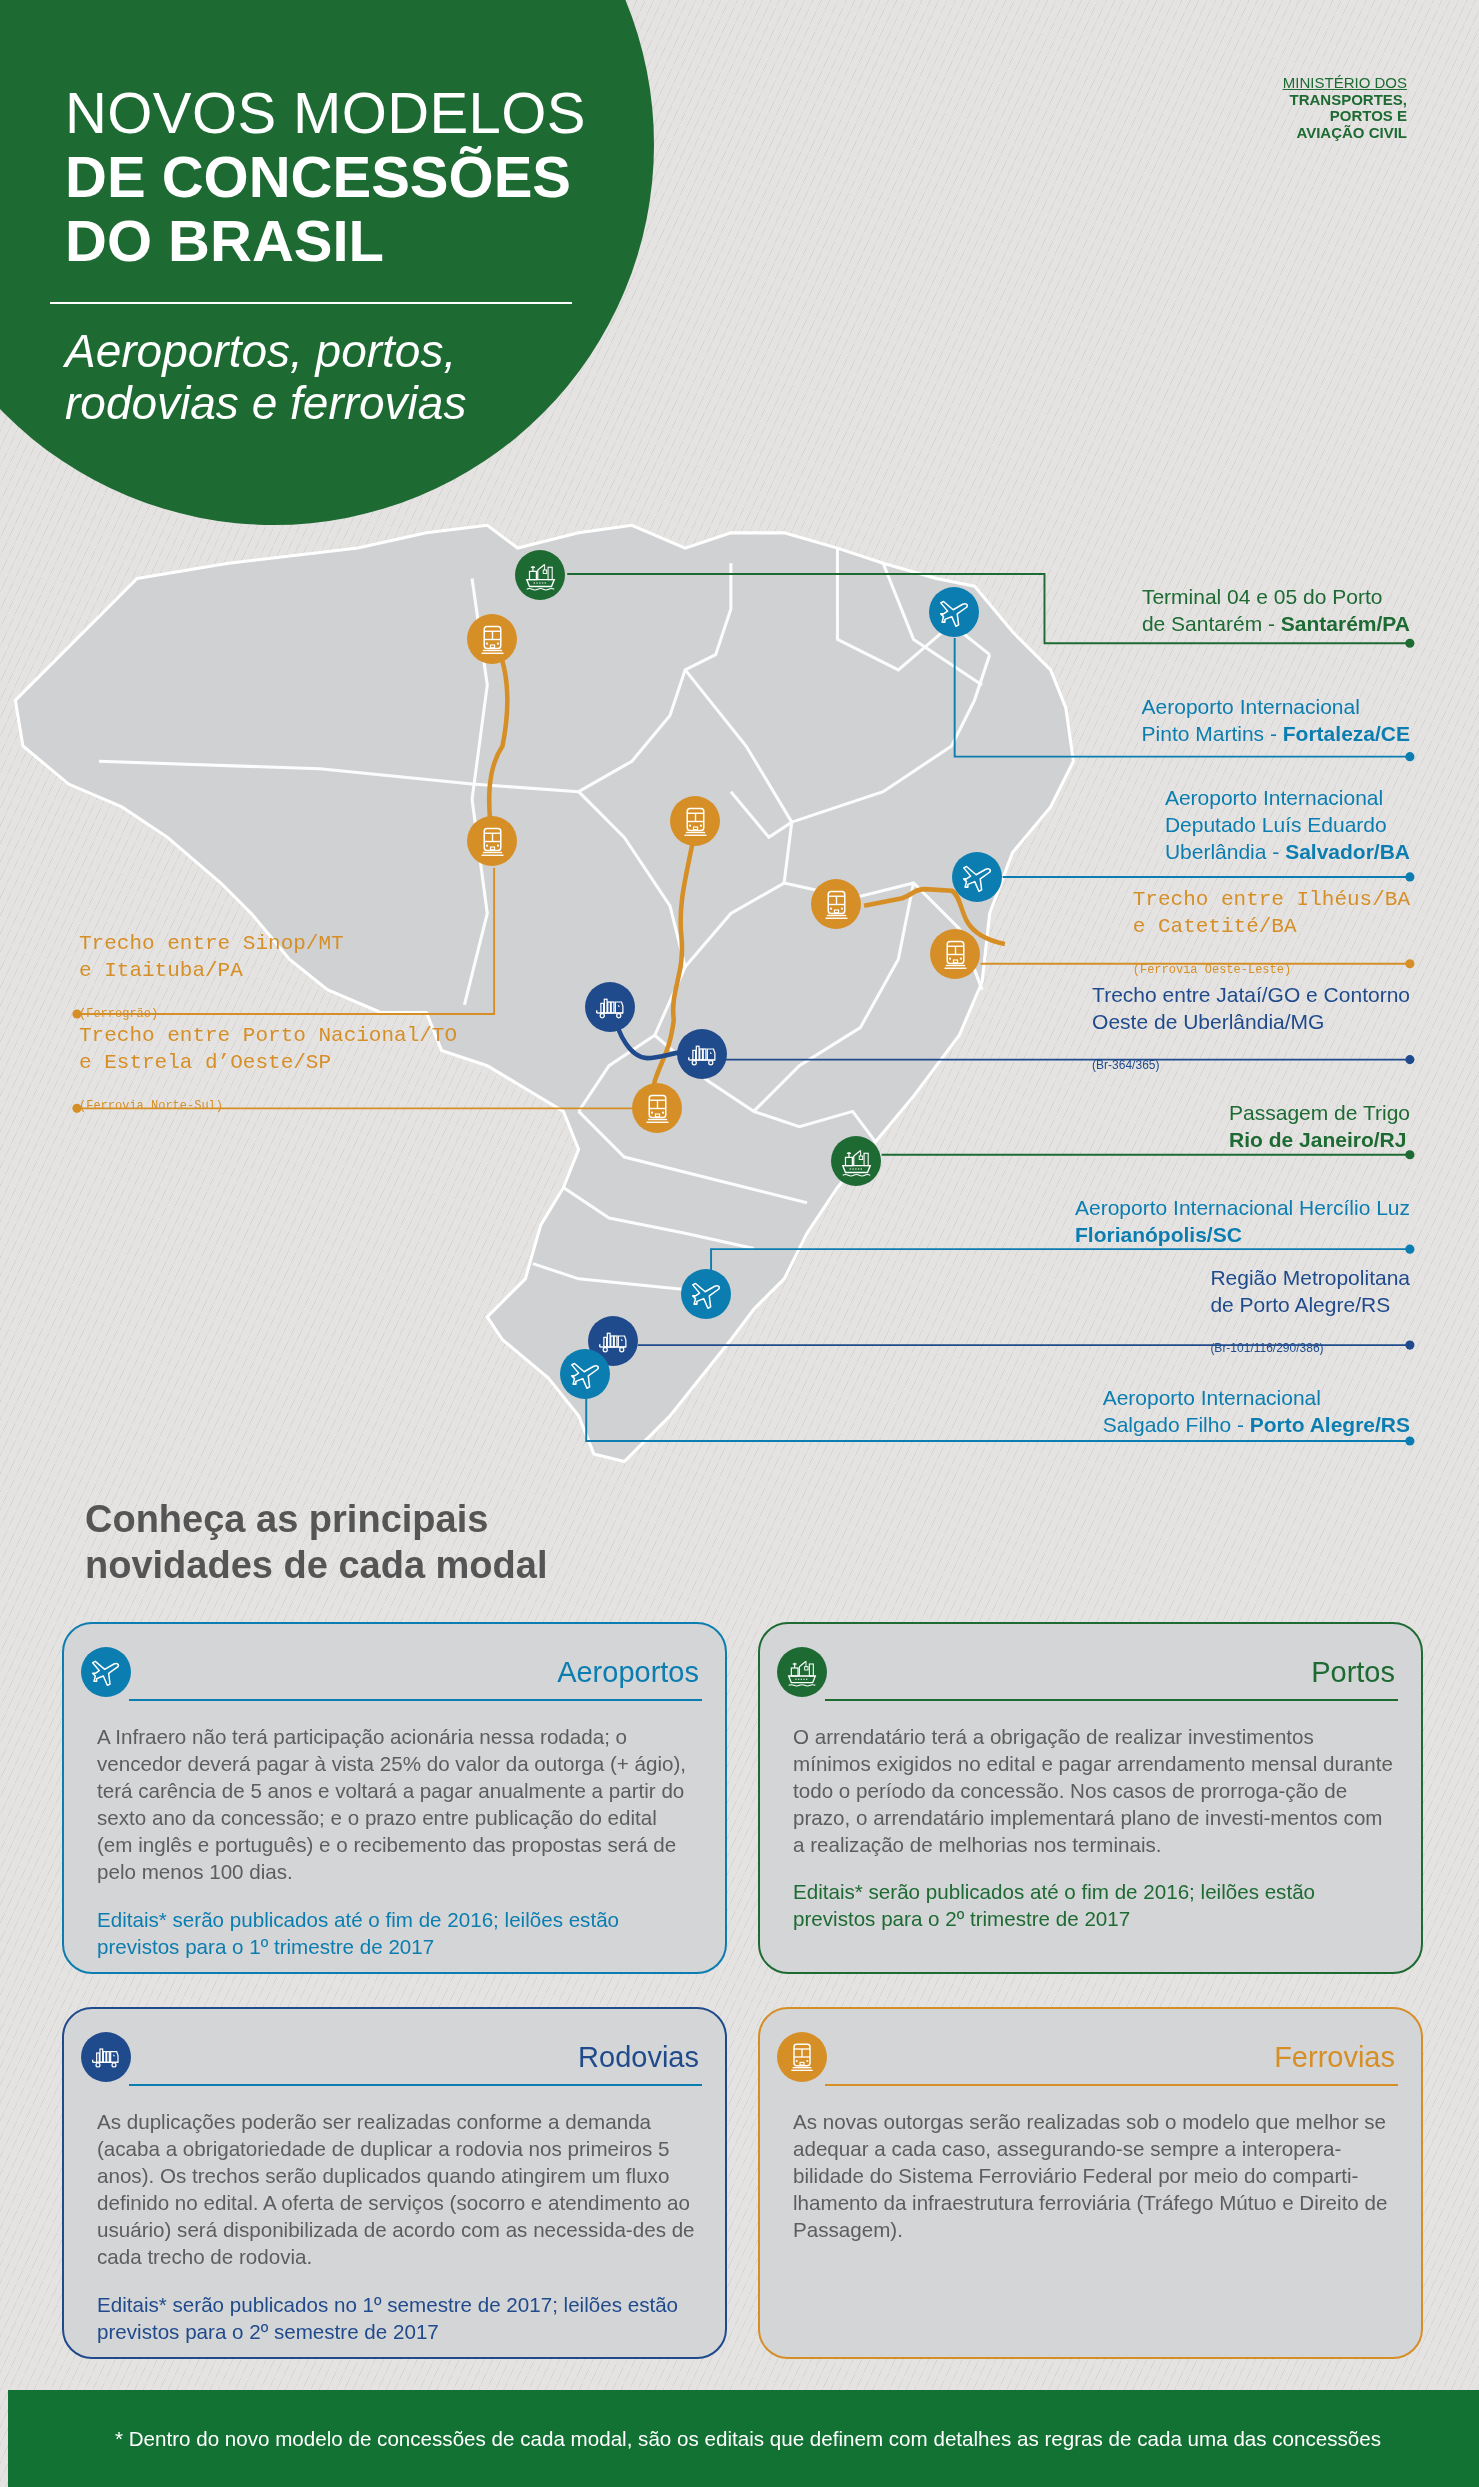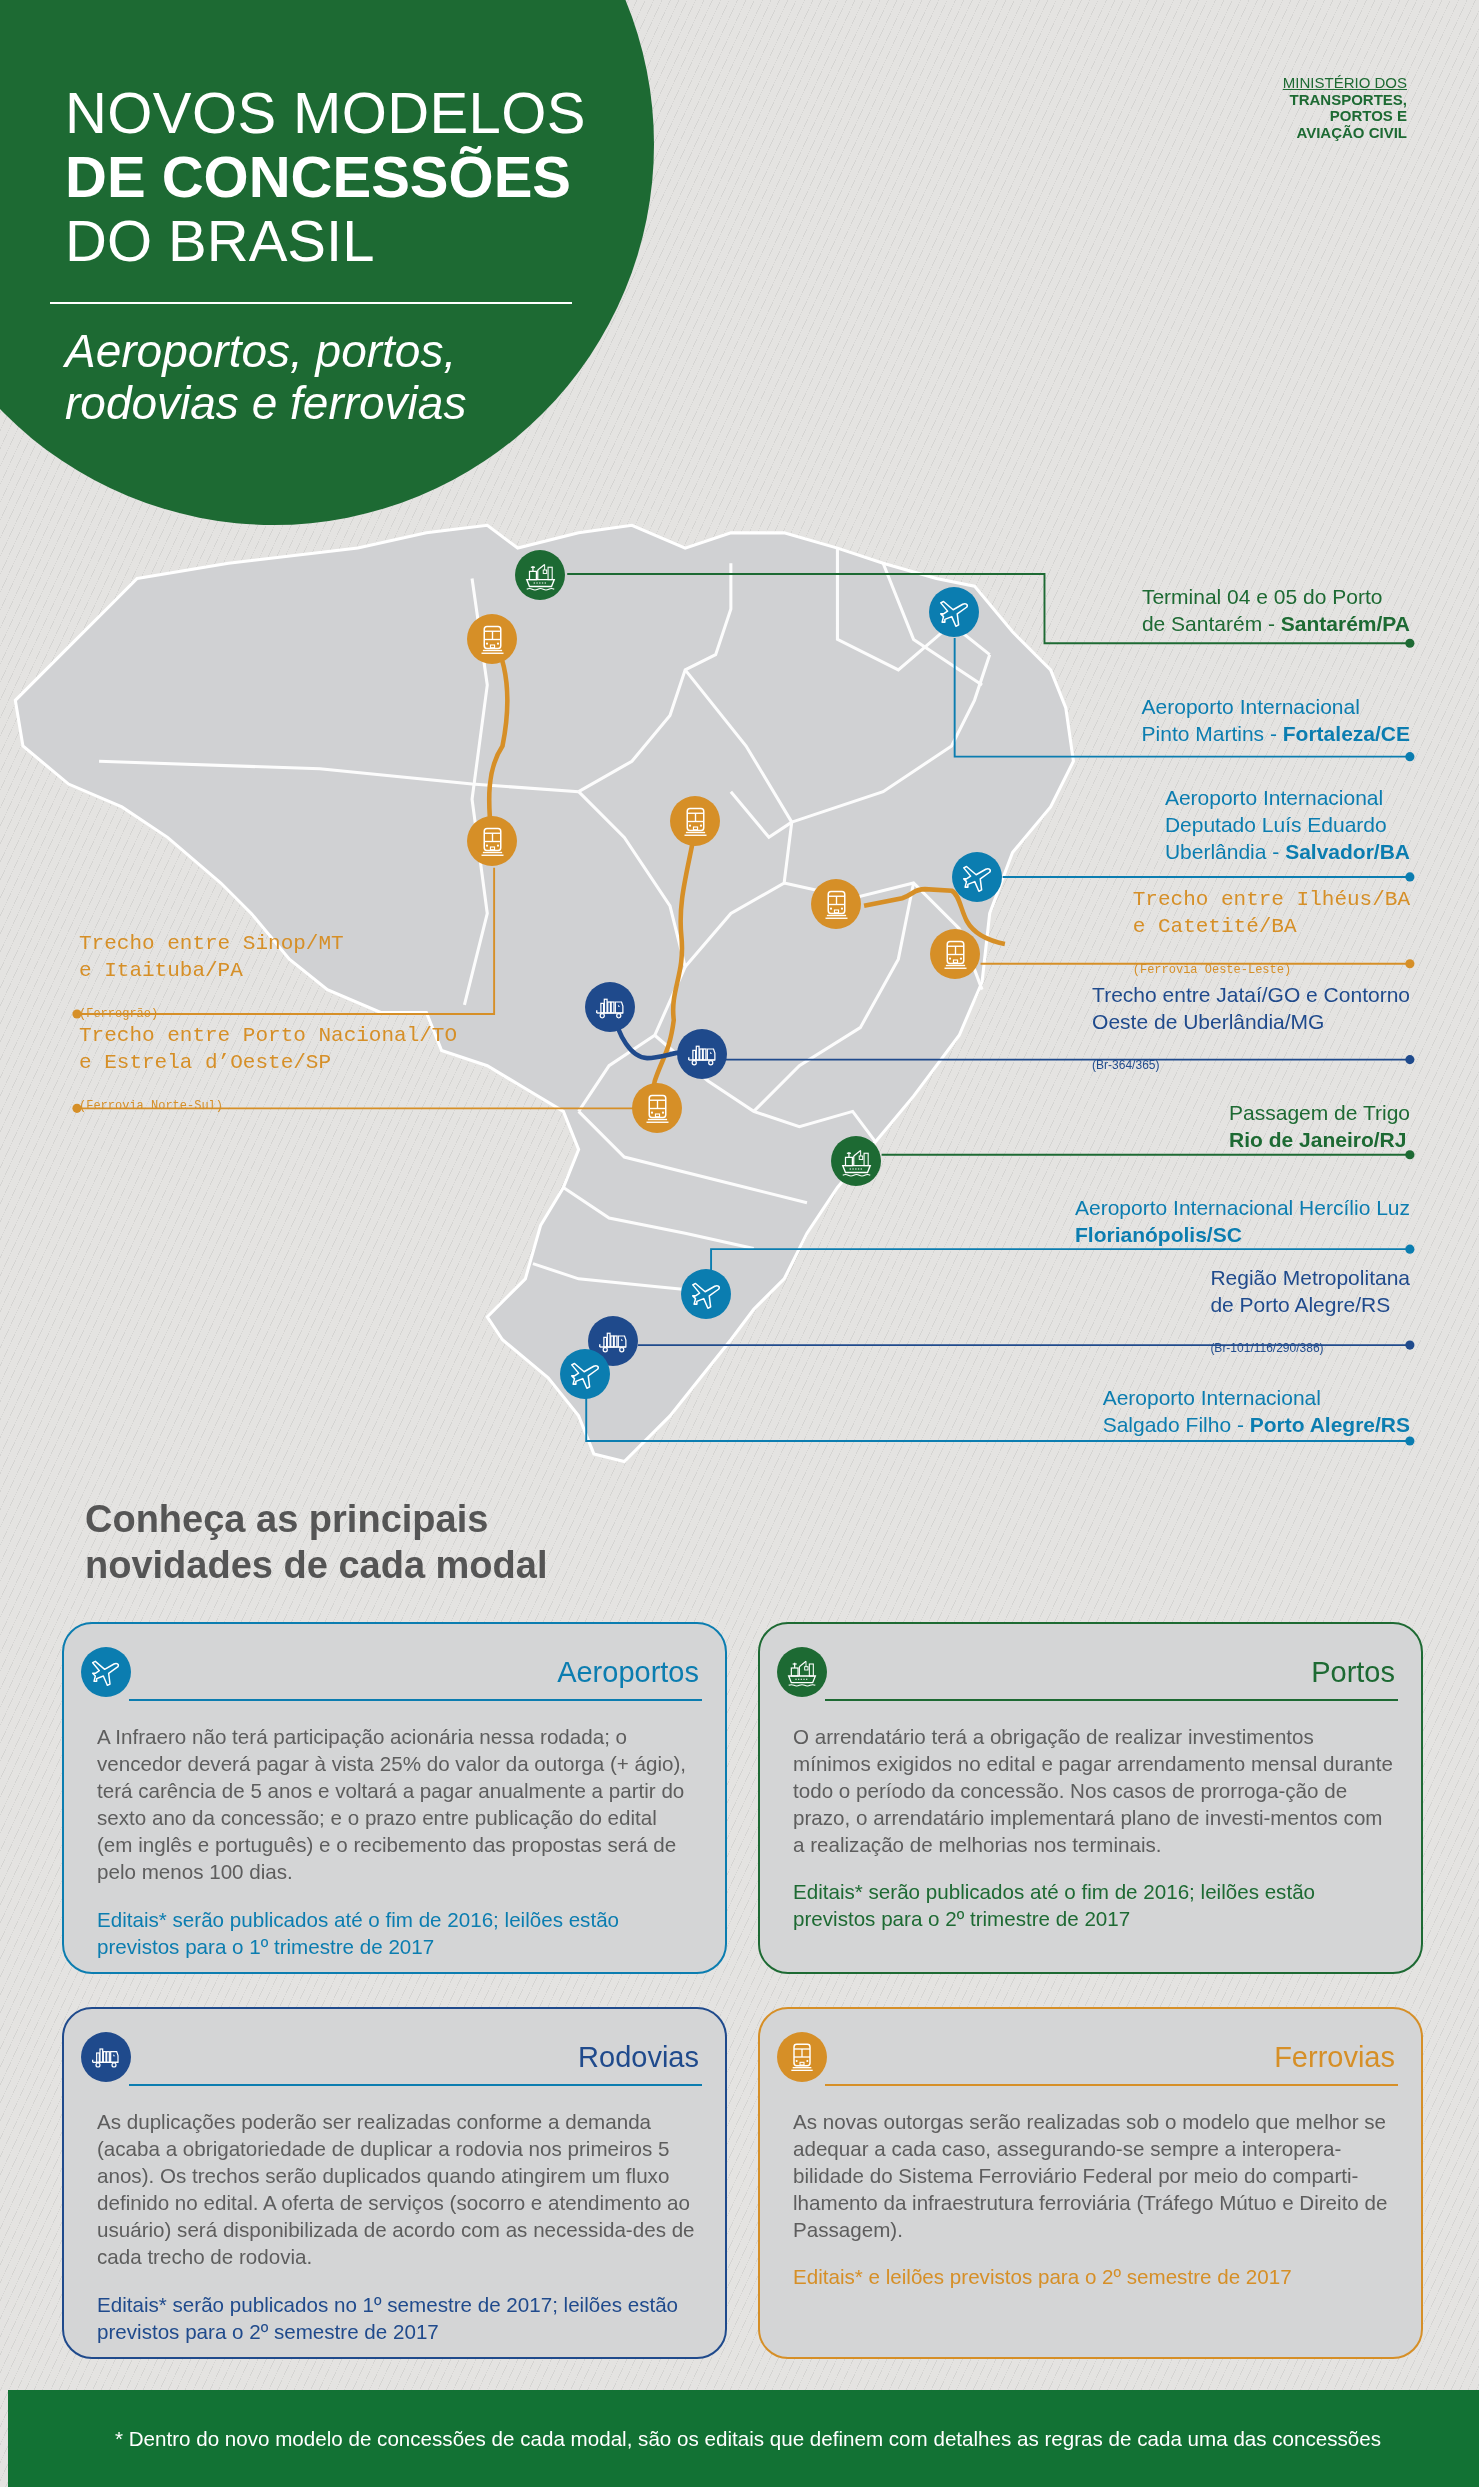--- a/index.html
+++ b/index.html
@@ -14,21 +14,21 @@
   .abs { position: absolute; }
 
   
   #title-circle {
     position: absolute; left: -107px; top: -236px; width: 761px; height: 761px;
     border-radius: 50%; background: #1d6a33; z-index: 5;
   }
   .title-line { position: absolute; left: 65px; color: #fff; z-index: 6; white-space: nowrap; }
   #t1 { top: 79px; font-size: 58px; font-weight: 400; letter-spacing: 0.4px; }
   #t2 { top: 143px; font-size: 58px; font-weight: 700; }
-  #t3 { top: 207px; font-size: 58px; font-weight: 400; }
+  #t3 { top: 207px; font-size: 58px; font-weight: 700; }
   #title-rule { position: absolute; left: 50px; top: 302px; width: 522px; height: 2.3px; background: #fff; z-index: 6; }
   #sub1, #sub2 { position: absolute; left: 65px; color: #fff; font-style: italic; font-size: 46px; font-weight: 300; z-index: 6; white-space: nowrap; }
   #sub1 { top: 324px; }
   #sub2 { top: 376px; }
 
   
   #ministry { position: absolute; right: 73px; top: 75px; text-align: right; color: #1d6a33; font-size: 15px; line-height: 16.7px; }
   #ministry .light { font-weight: 400; text-decoration: underline; }
   #ministry .bold { font-weight: 700; }
 
@@ -373,19 +373,18 @@
 
 <div class="card" id="card-ferro">
   <div class="card-icon" style="background:#d68f27">
       <svg viewBox="0 0 42 42" width="32" height="32">
         <use href="#ico-train"></use>
       </svg>
     </div>
   <div class="card-rule" style="background:#d68f27"></div>
   <div class="card-title" style="color:#d68f27">Ferrovias</div>
   <div class="card-body">As novas outorgas serão realizadas sob o modelo que melhor se adequar a cada caso, assegurando-se sempre a interopera-bilidade do Sistema Ferroviário Federal por meio do comparti-lhamento da infraestrutura ferroviária (Tráfego Mútuo e Direito de Passagem).</div>
-  <div class="card-note" style="top:254px;color:#d68f27">Editais* e leilões previstos para o 2º semestre de 2017</div>
 </div>
 
 <div id="footer">
   <div id="footer-text">* Dentro do novo modelo de concessões de cada modal, são os editais que definem com detalhes as regras de cada uma das concessões</div>
 </div>
 
 
 </body></html>

